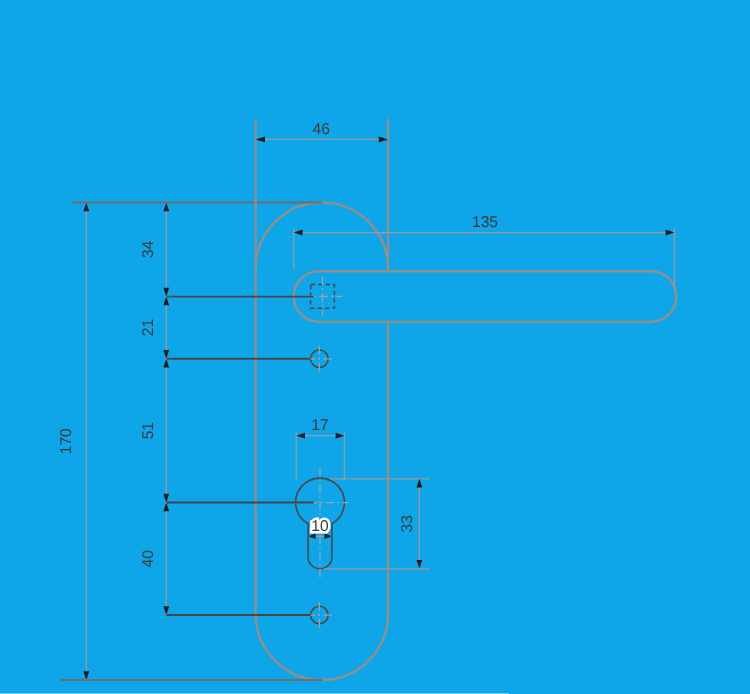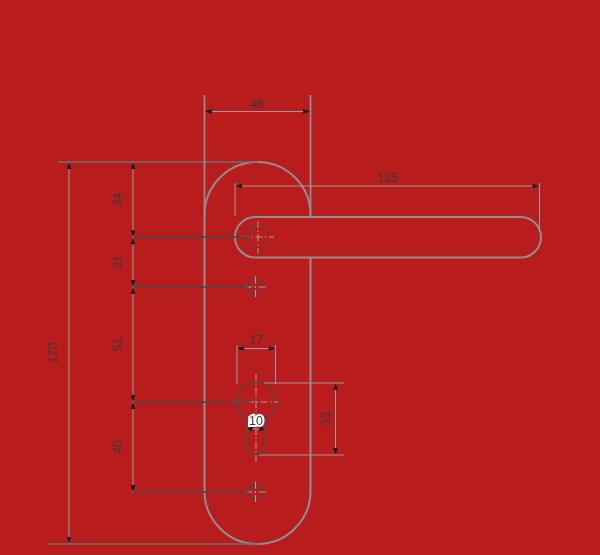--- a/index.html
+++ b/index.html
@@ -1,16 +1,16 @@
 <!DOCTYPE html>
 <html><head>
 <meta charset="utf-8">
 <style>
   html,body{margin:0;padding:0;background:#ffffff;}
-  .stage{width:600px;height:555px;background:#b91c1c;position:relative;overflow:hidden;text-align:center;}
+  .stage{width:600px;height:555px;background:#0ea5e9;position:relative;overflow:hidden;text-align:center;}
   svg{display:block;}
   svg text{font-family:"Liberation Sans","DejaVu Sans",sans-serif;font-size:12.5px;fill:#3a3a3a;}
   .obj{fill:none;stroke:#8f8f8f;stroke-width:2;}
   .feat{fill:none;stroke:#4a4a4a;stroke-width:1.3;}
   .dashsq{fill:none;stroke:#4a4a4a;stroke-width:1.2;stroke-dasharray:3.5 2.5;}
   .cl{fill:none;stroke:#a2a2a2;stroke-width:1;stroke-dasharray:7 2.5 1.5 2.5;}
   .dim{fill:none;stroke:#9a9a9a;stroke-width:1;}
   .ext{fill:none;stroke:#9a9a9a;stroke-width:1;}
   .ext2{fill:none;stroke:#8f8f8f;stroke-width:1.8;}
   .ref{fill:none;stroke:#6e6e6e;stroke-width:1.5;}

